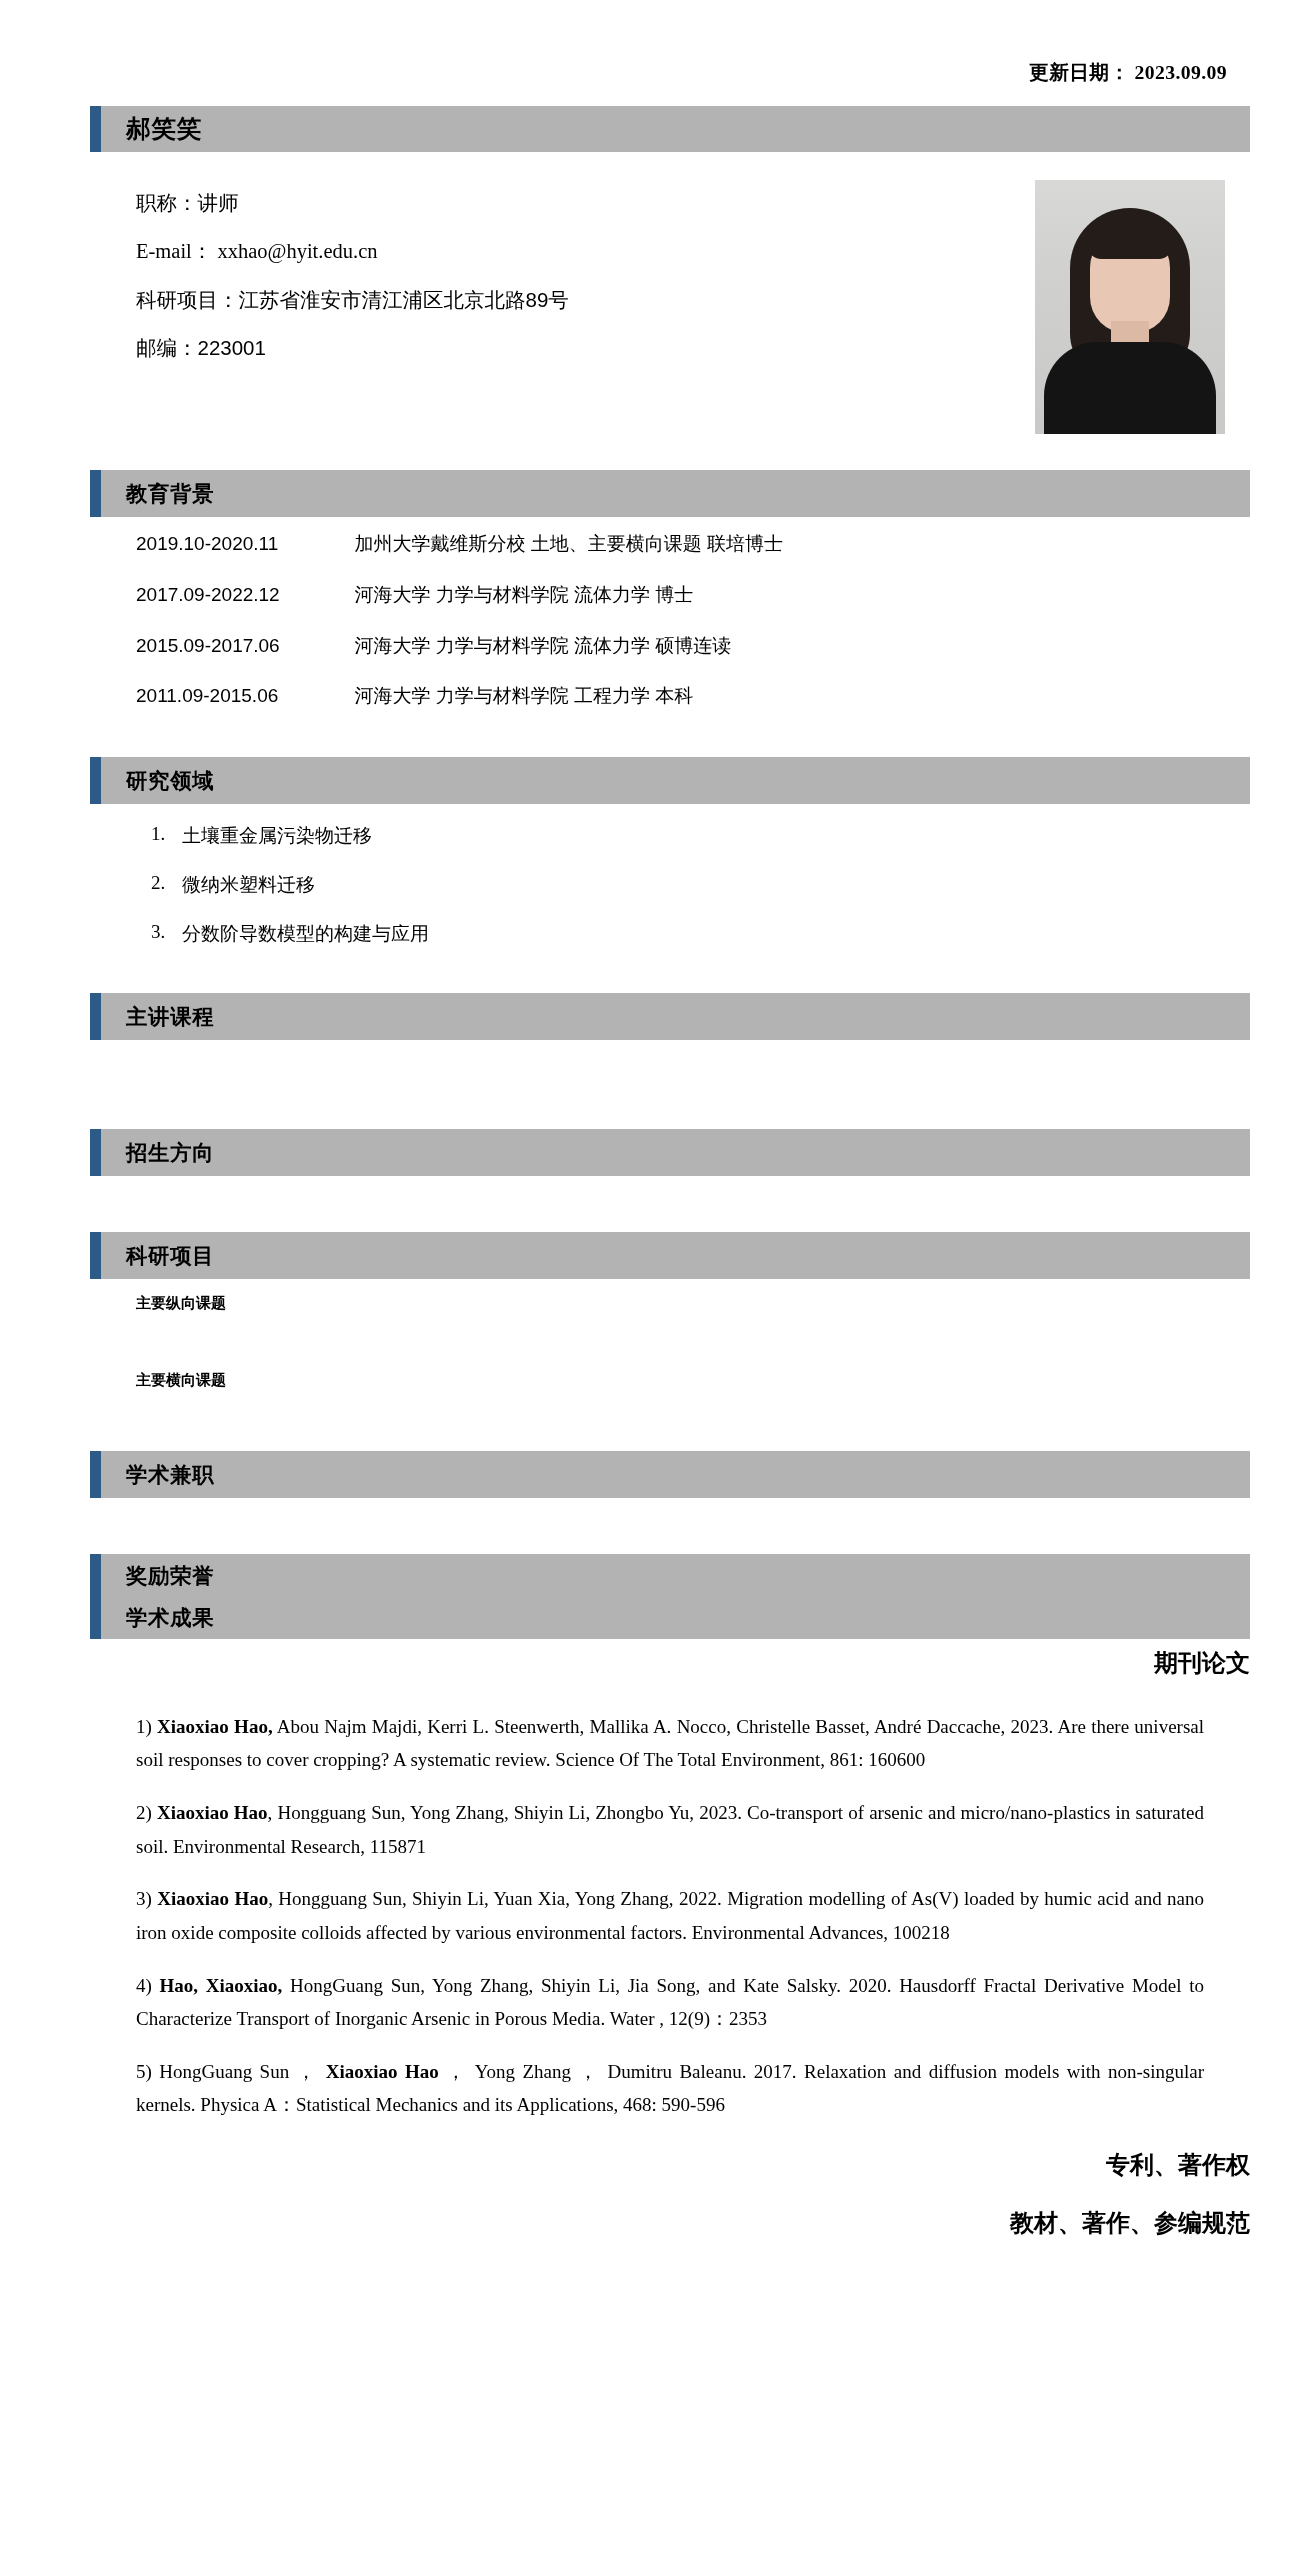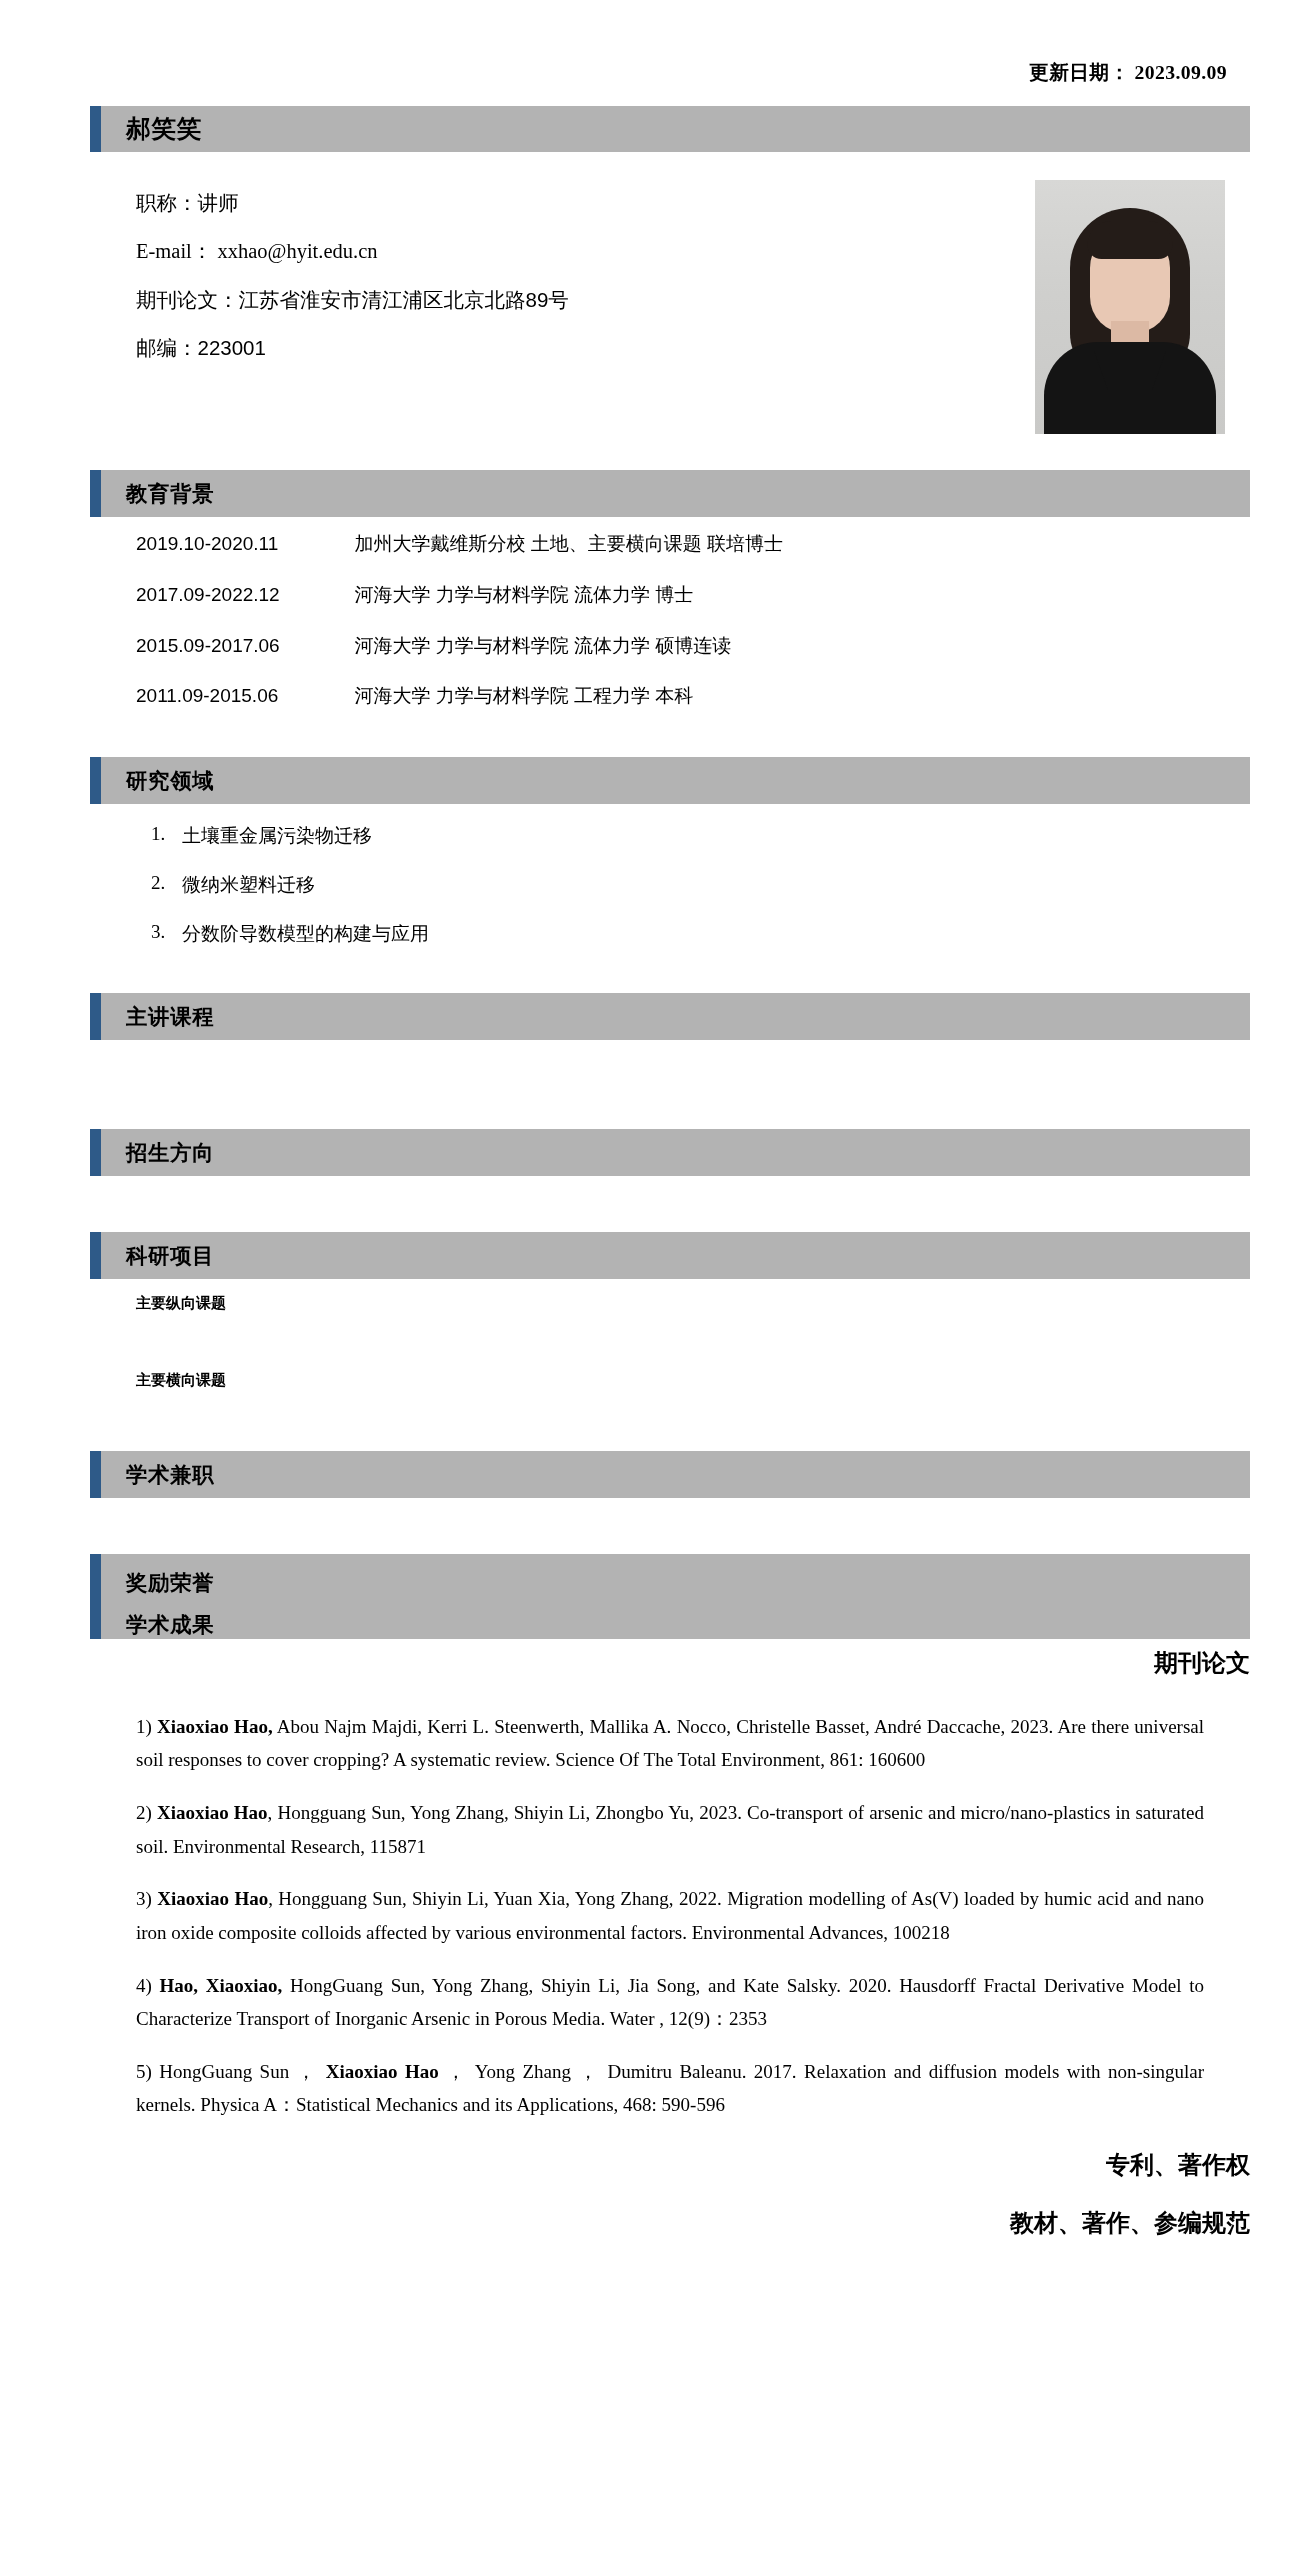--- a/index.html
+++ b/index.html
@@ -63,21 +63,21 @@
 
   .bar.tall {
     height: 85px;
     align-items: flex-start;
     padding-top: 0;
   }
   .bar.tall .bar-stack {
     margin-left: 36px;
     display: flex;
     flex-direction: column;
-    justify-content: flex-end;
+    justify-content: center;
     height: 100%;
     gap: 13px;
   }
   .bar.tall .bar-stack .bar-title { margin-left: 0; }
 
   
   .profile {
     position: relative;
     display: flex;
     align-items: flex-start;
@@ -255,21 +255,21 @@
 
   <div class="bar name-bar">
     <div class="accent"></div>
     <div class="bar-title">郝笑笑</div>
   </div>
 
   <div class="profile">
     <div class="profile-info">
       <div class="line">职称：讲师</div>
       <div class="line serif">E-mail： xxhao@hyit.edu.cn</div>
-      <div class="line">期刊论文：江苏省淮安市清江浦区北京北路89号</div>
+      <div class="line">科研项目：江苏省淮安市清江浦区北京北路89号</div>
       <div class="line">邮编：223001</div>
     </div>
     <div class="photo">
       <div class="bg"></div>
       <div class="hair"></div>
       <div class="face"></div>
       <div class="fringe"></div>
       <div class="neck"></div>
       <div class="body"></div>
       <div class="collar-l"></div>

